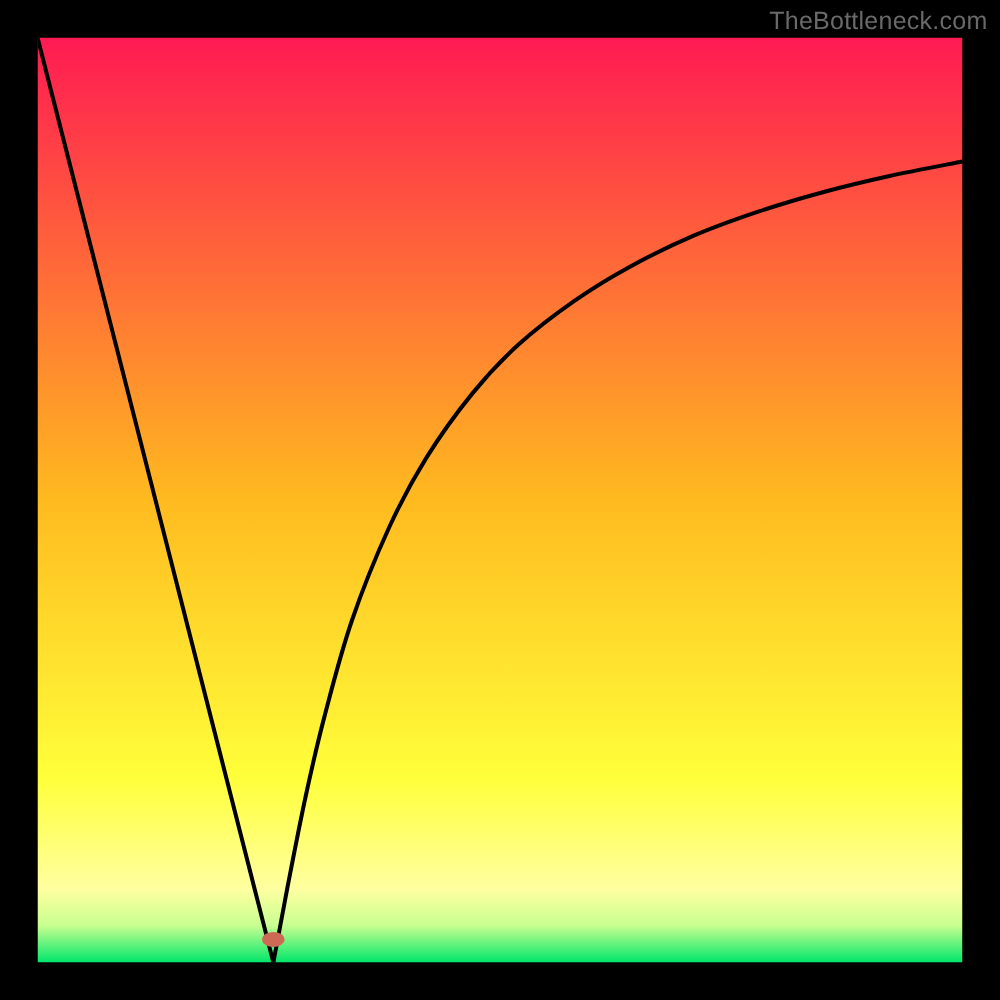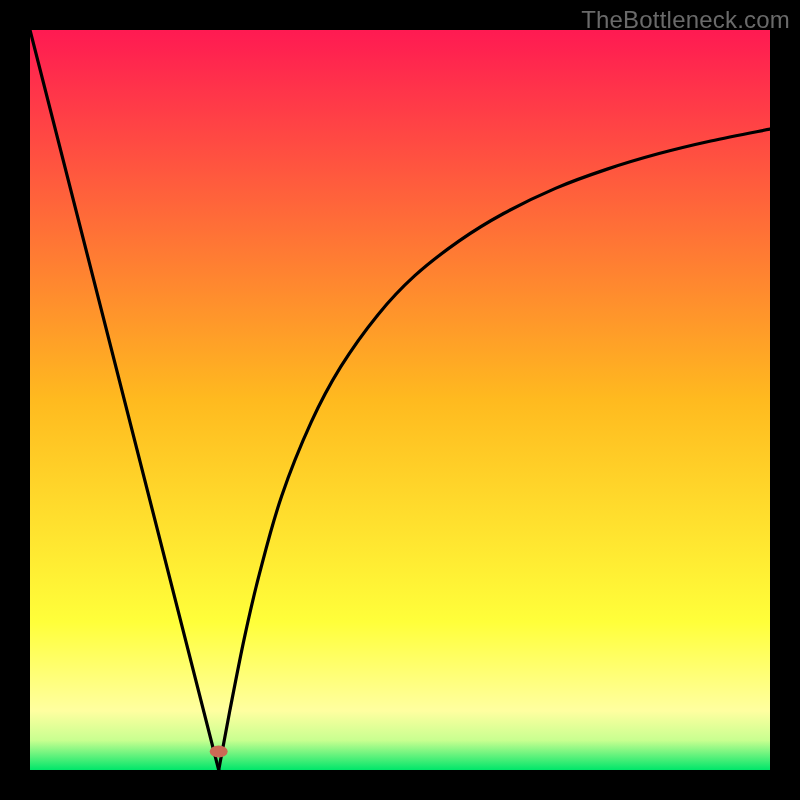--- a/index.html
+++ b/index.html
@@ -24,21 +24,21 @@
     left: 0;
     top: 0;
     width: 740px;
     height: 740px;
   }
   .attrib {
     position: absolute;
     top: 6px;
     right: 10px;
     color: #6a6a6a;
-    font-size: 24px;
+    font-size: 20px;
     font-weight: 400;
     letter-spacing: 0.2px;
   }
 </style>
 </head>
 <body>
 
 <div class="frame">
   <svg class="plot" viewBox="0 0 740 740" preserveAspectRatio="none">
     <defs>

